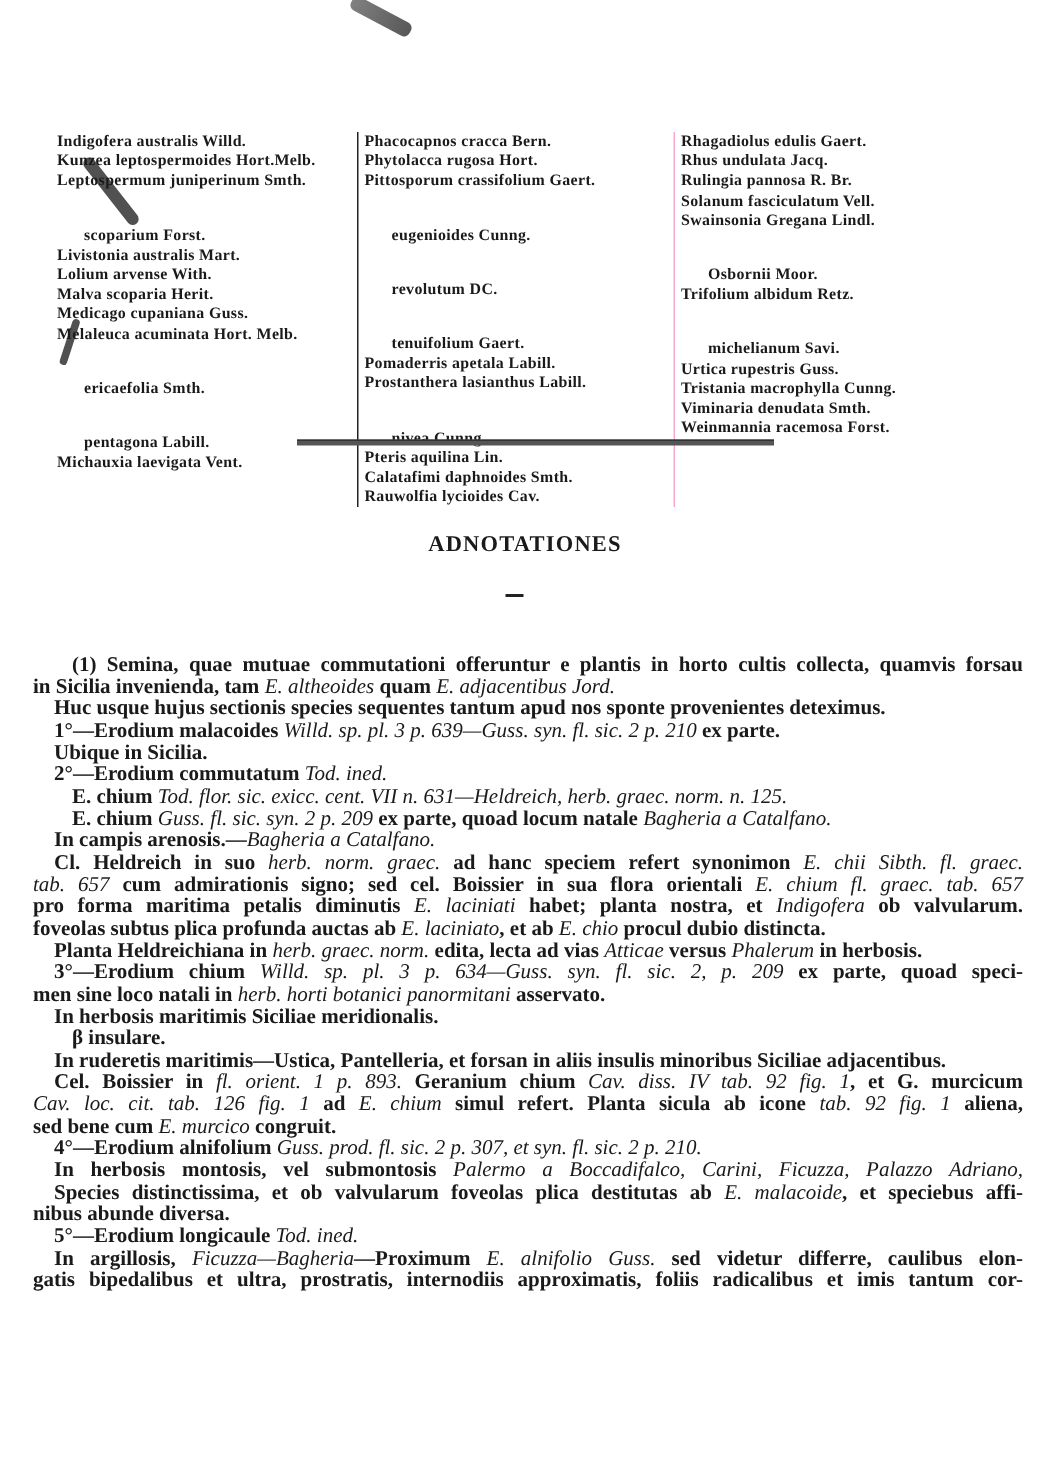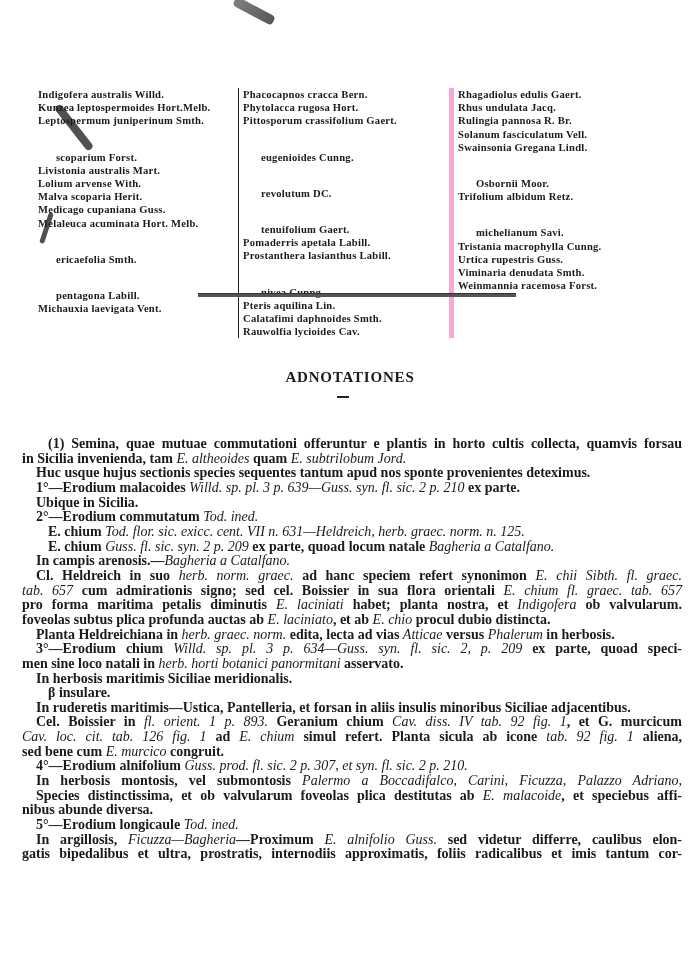--- a/index.html
+++ b/index.html
@@ -21,28 +21,28 @@
       background: #333; transform: rotate(18deg); border-radius: 3px; opacity: .85;
     }
     .plants {
       position: absolute; top: 88px; left: 38px; width: 650px;
       display: flex; font-size: 10.6px; line-height: 13.2px;
       font-family: "Liberation Serif", serif; font-weight: bold; letter-spacing: 0.25px;
     }
     .col { white-space: nowrap; }
     .col1 { width: 200px; }
     .col2 { width: 206px; border-left: 1px solid #222; padding-left: 4px; }
-    .col3 { width: 230px; border-left: 5px solid #f9a8d4; padding-left: 4px; }
+    .col3 { width: 230px; border-left: 1px solid #f9a8d4; padding-left: 4px; }
     .indent { padding-left: 18px; margin-top: 23px; }
     .rule {
       position: absolute; left: 198px; top: 293px; width: 318px; height: 3px;
       background: #555; border-top: 1px solid #333;
     }
     .heading {
-      position: absolute; left: 0; top: 369px; width: 700px; text-align: center;
+      position: absolute; left: 0; top: 355px; width: 700px; text-align: center;
       font-family: "Liberation Serif", serif; font-weight: bold; font-size: 15px; letter-spacing: 0.8px;
     }
     .dash { position: absolute; left: 337px; top: 396px; width: 12px; height: 2px; background: #222; }
     .notes {
       position: absolute; left: 36px; top: 437px; width: 646px;
       font-family: "Liberation Serif", serif; font-size: 14px; line-height: 14.65px; font-weight: bold;
     }
     .line { white-space: nowrap; display: block; }
     .line.j { text-align-last: justify; }
     .ind1 { padding-left: 12px; }
@@ -87,35 +87,35 @@
     </div>
   <div class="col col3">
       <div class="">Rhagadiolus edulis Gaert.</div>
       <div class="">Rhus undulata Jacq.</div>
       <div class="">Rulingia pannosa R. Br.</div>
       <div class="">Solanum fasciculatum Vell.</div>
       <div class="">Swainsonia Gregana Lindl.</div>
       <div class="indent">Osbornii Moor.</div>
       <div class="">Trifolium albidum Retz.</div>
       <div class="indent">michelianum Savi.</div>
+      <div class="">Urtica rupestris Guss.</div>
       <div class="">Tristania macrophylla Cunng.</div>
-      <div class="">Urtica rupestris Guss.</div>
       <div class="">Viminaria denudata Smth.</div>
       <div class="">Weinmannia racemosa Forst.</div>
     </div>
 </div>
 
 <div class="rule"></div>
 
 <div class="heading">ADNOTATIONES</div>
 <div class="dash"></div>
 
 <div class="notes">
     <span class="line ind1 j">(1) Semina, quae mutuae commutationi offeruntur e plantis in horto cultis collecta, quamvis forsau</span>
-    <span class="line out">in Sicilia invenienda, tam <em>E. altheoides</em> quam <em>E. subtrilobum Jord.</em></span>
+    <span class="line out">in Sicilia invenienda, tam <em>E. altheoides</em> quam <em>E. adjacentibus Jord.</em></span>
     <span class="line ">Huc usque hujus sectionis species sequentes tantum apud nos sponte provenientes deteximus.</span>
     <span class="line ">1°—Erodium malacoides <em>Willd. sp. pl. 3 p. 639—Guss. syn. fl. sic. 2 p. 210</em> ex parte.</span>
     <span class="line ">Ubique in Sicilia.</span>
     <span class="line ">2°—Erodium commutatum <em>Tod. ined.</em></span>
     <span class="line ind1">E. chium <em>Tod. flor. sic. exicc. cent. VII n. 631—Heldreich, herb. graec. norm. n. 125.</em></span>
     <span class="line ind1">E. chium <em>Guss. fl. sic. syn. 2 p. 209</em> ex parte, quoad locum natale <em>Bagheria a Catalfano.</em></span>
     <span class="line ">In campis arenosis.—<em>Bagheria a Catalfano.</em></span>
     <span class="line j">Cl. Heldreich in suo <em>herb. norm. graec.</em> ad hanc speciem refert synonimon <em>E. chii Sibth. fl. graec.</em></span>
     <span class="line out j"><em>tab. 657</em> cum admirationis signo; sed cel. Boissier in sua flora orientali <em>E. chium fl. graec. tab. 657</em></span>
     <span class="line out j">pro forma maritima petalis diminutis <em>E. laciniati</em> habet; planta nostra, et <em>Indigofera</em> ob valvularum.</span>

